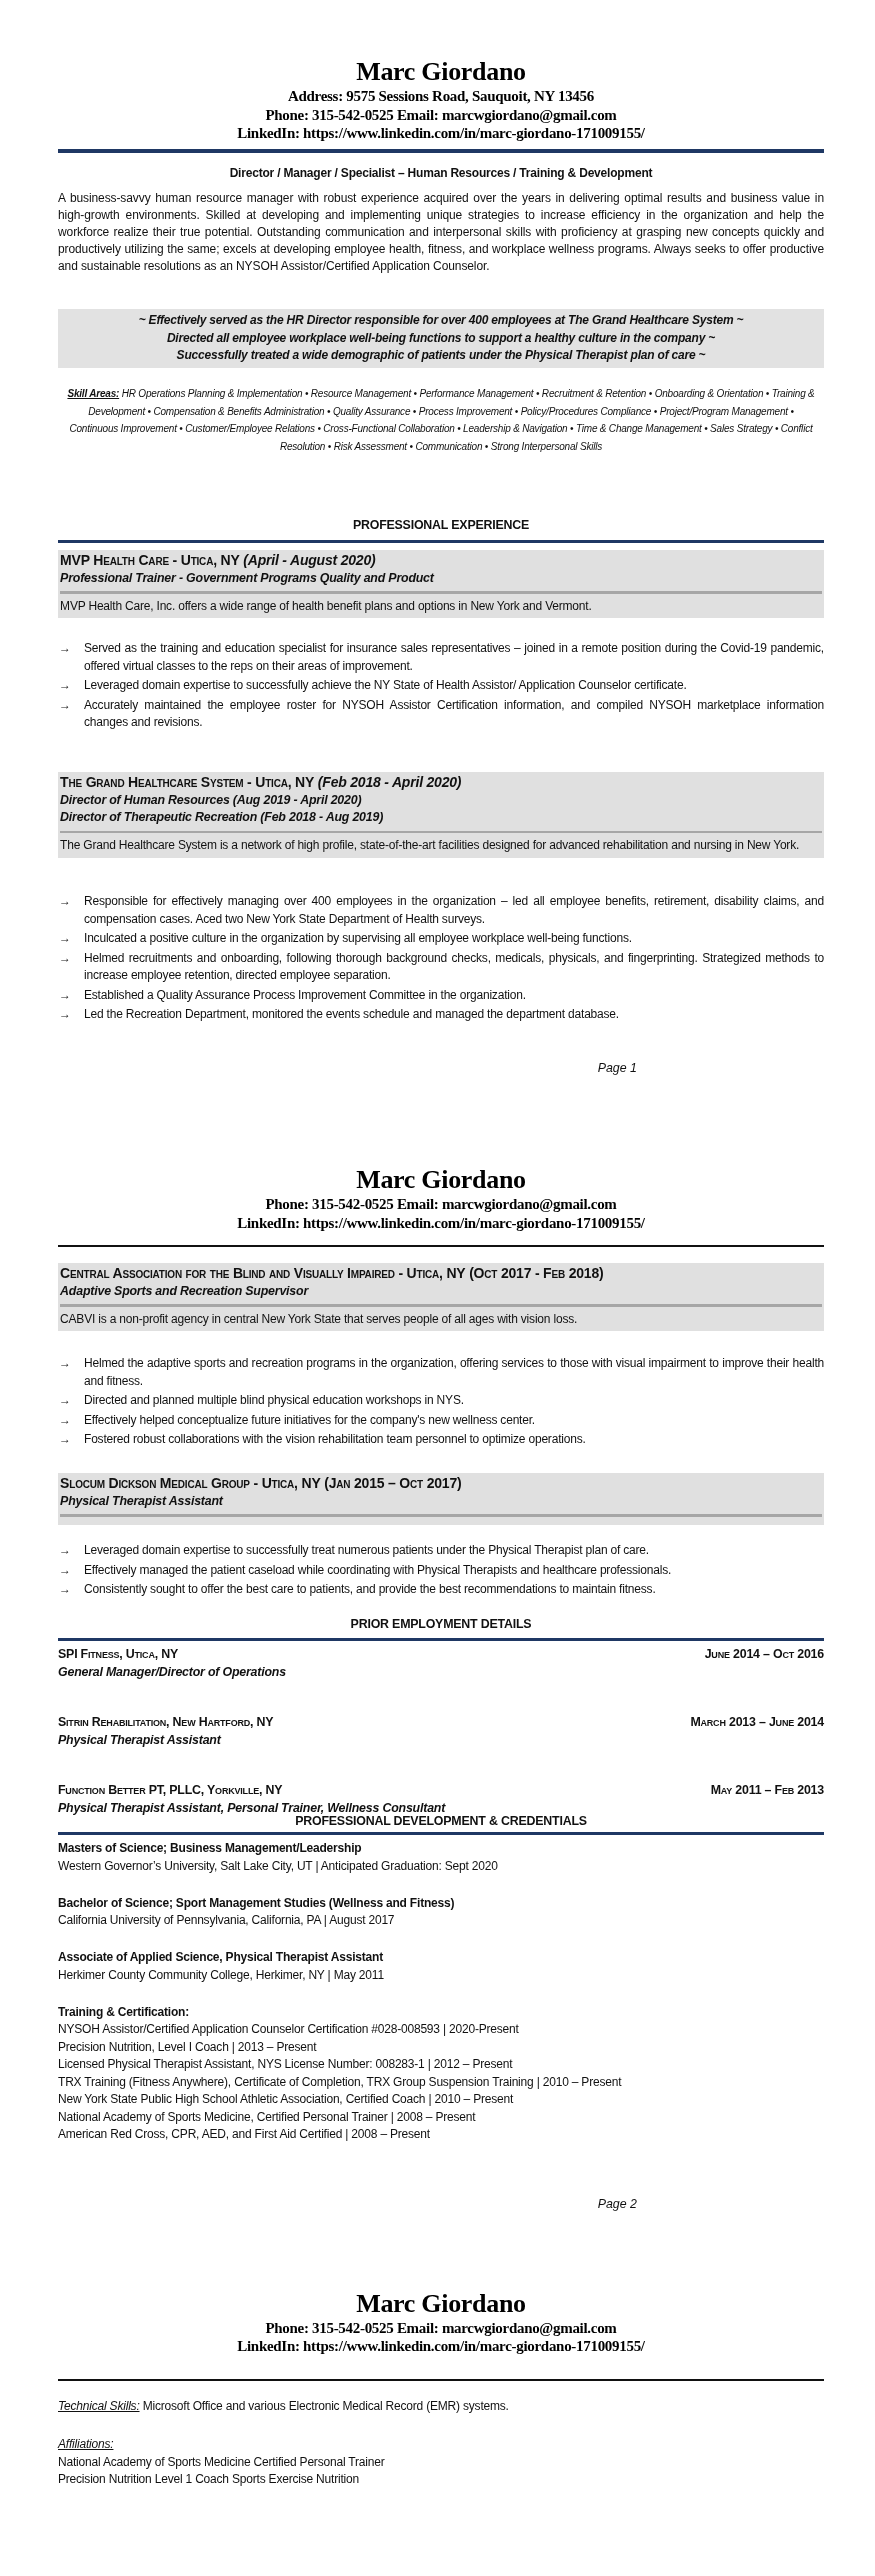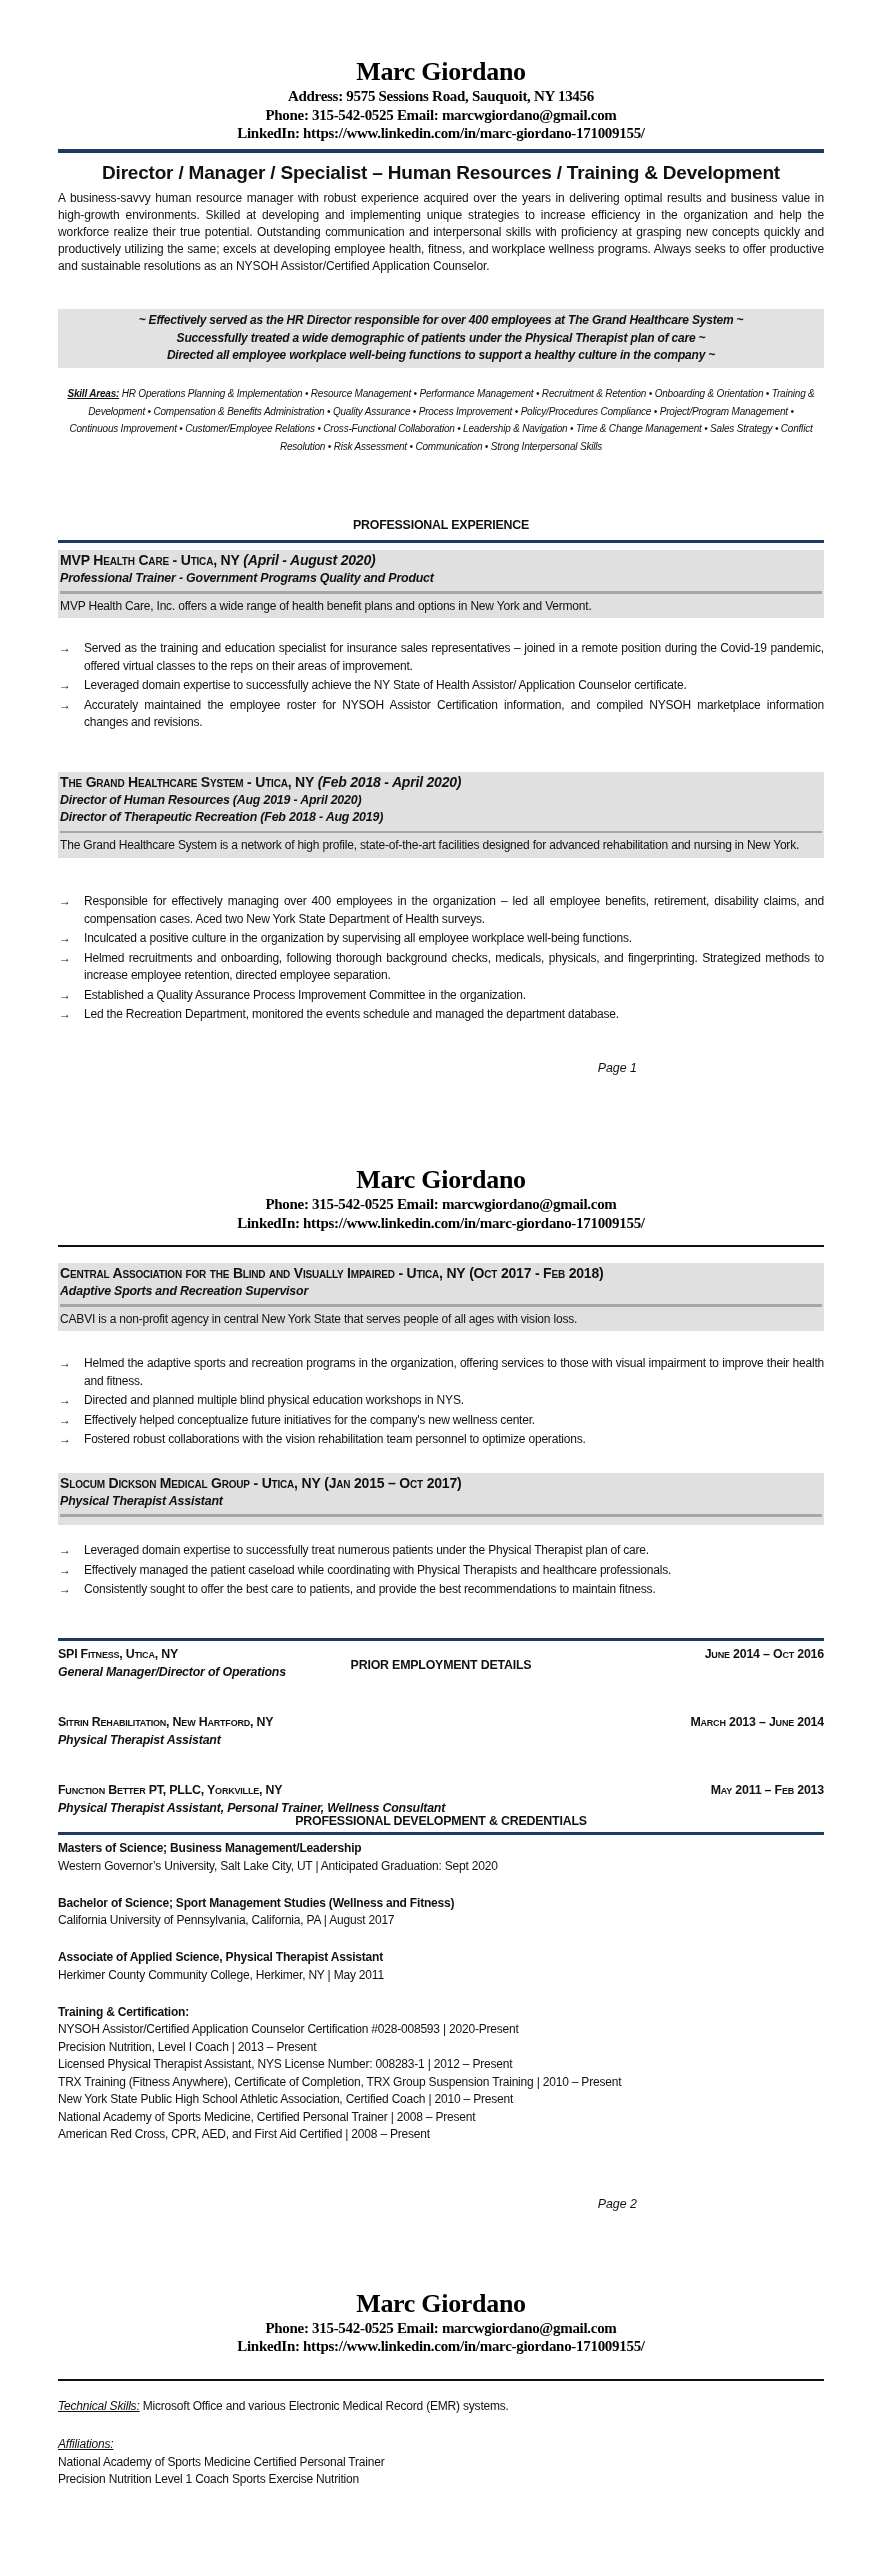--- a/index.html
+++ b/index.html
@@ -8,21 +8,21 @@
   .page { position: absolute; left: 0; width: 694px; }
   .content { position: absolute; left: 58px; width: 766px; }
 
   .hdr { text-align: center; font-family: "Liberation Serif", serif; font-weight: bold; color: #000; }
   .hdr .name { font-size: 26px; line-height: 31px; letter-spacing: -0.3px; }
   .hdr .line { font-size: 15px; line-height: 18.5px; letter-spacing: -0.3px; }
 
   .rule-navy { height: 3.6px; background: #1f3864; }
   .rule-black { height: 1.5px; background: #111; }
 
-  .title { text-align: center; font-weight: bold; font-size: 19px; line-height: 18.5px; letter-spacing: -0.2px; }
+  .title { text-align: center; font-weight: bold; font-size: 12px; line-height: 18.5px; letter-spacing: -0.2px; }
   .summary { font-size: 12px; line-height: 17px; text-align: justify; letter-spacing: -0.1px; }
 
   .highlight { background: #e2e2e2; text-align: center; font-style: italic; font-weight: bold;
                font-size: 12px; line-height: 17.5px; padding: 3.1px 4.1px; letter-spacing: -0.2px; }
 
   .skills { font-style: italic; font-size: 10px; line-height: 17.5px; text-align: center; letter-spacing: -0.2px; padding: 0 5.2px; }
   .skills .lbl { font-weight: bold; text-decoration: underline; }
 
   .sec-title { text-align: center; font-weight: bold; font-size: 12.4px; line-height: 15.5px; letter-spacing: -0.2px; }
 
@@ -67,22 +67,22 @@
   <div class="content" style="top:164px;">
     <div class="title">Director / Manager / Specialist – Human Resources / Training &amp; Development</div>
   </div>
 
   <div class="content" style="top:190px;">
     <p class="summary">A business-savvy human resource manager with robust experience acquired over the years in delivering optimal results and business value in high-growth environments. Skilled at developing and implementing unique strategies to increase efficiency in the organization and help the workforce realize their true potential. Outstanding communication and interpersonal skills with proficiency at grasping new concepts quickly and productively utilizing the same; excels at developing employee health, fitness, and workplace wellness programs. Always seeks to offer productive and sustainable resolutions as an NYSOH Assistor/Certified Application Counselor.</p>
   </div>
 
   <div class="content highlight" style="top:309px;">
     <div>~ Effectively served as the HR Director responsible for over 400 employees at The Grand Healthcare System ~</div>
+    <div>Directed all employee workplace well-being functions to support a healthy culture in the company ~</div>
     <div>Successfully treated a wide demographic of patients under the Physical Therapist plan of care ~</div>
-    <div>Directed all employee workplace well-being functions to support a healthy culture in the company ~</div>
   </div>
 
   <div class="content" style="top:385px;">
     <p class="skills"><span class="lbl">Skill Areas:</span><span> HR Operations Planning &amp; Implementation • Resource Management • Performance Management • Recruitment &amp; Retention • Onboarding &amp; Orientation • Training &amp; Development • Compensation &amp; Benefits Administration • Quality Assurance • Process Improvement  • Policy/Procedures Compliance • Project/Program Management • Continuous Improvement • Customer/Employee Relations • Cross-Functional Collaboration • Leadership &amp; Navigation • Time &amp; Change Management • Sales Strategy • Conflict Resolution • Risk Assessment  • Communication • Strong Interpersonal Skills</span></p>
   </div>
 
   <div class="content" style="top:518px;">
     <div class="sec-title">PROFESSIONAL EXPERIENCE</div>
   </div>
   <div class="content rule-navy" style="top:540px; height:2.6px;"></div>
@@ -152,21 +152,21 @@
     <div class="job-divider" style="margin-bottom:5.2px;"></div>
   </div>
   <div class="content" style="top:409px;">
     <ul class="bullets">
       <li><span class="arrow">→</span><span>Leveraged domain expertise to successfully treat numerous patients under the Physical Therapist plan of care.</span></li>
       <li><span class="arrow">→</span><span>Effectively managed the patient caseload while coordinating with Physical Therapists and healthcare professionals.</span></li>
       <li><span class="arrow">→</span><span>Consistently sought to offer the best care to patients, and provide the best recommendations to maintain fitness.</span></li>
     </ul>
   </div>
 
-  <div class="content" style="top:484px;margin-top:41px;">
+  <div class="content" style="top:484px;">
     <div class="sec-title">PRIOR EMPLOYMENT DETAILS</div>
   </div>
   <div class="content rule-navy" style="top:505px; height:2.6px;"></div>
 
   <div class="content" style="top:513px;">
     <div style="margin-bottom:33px;">
       <div class="prior-row">
           <span>SPI Fitness, Utica, NY</span>
           <span>June 2014 – Oct 2016</span>
         </div>

